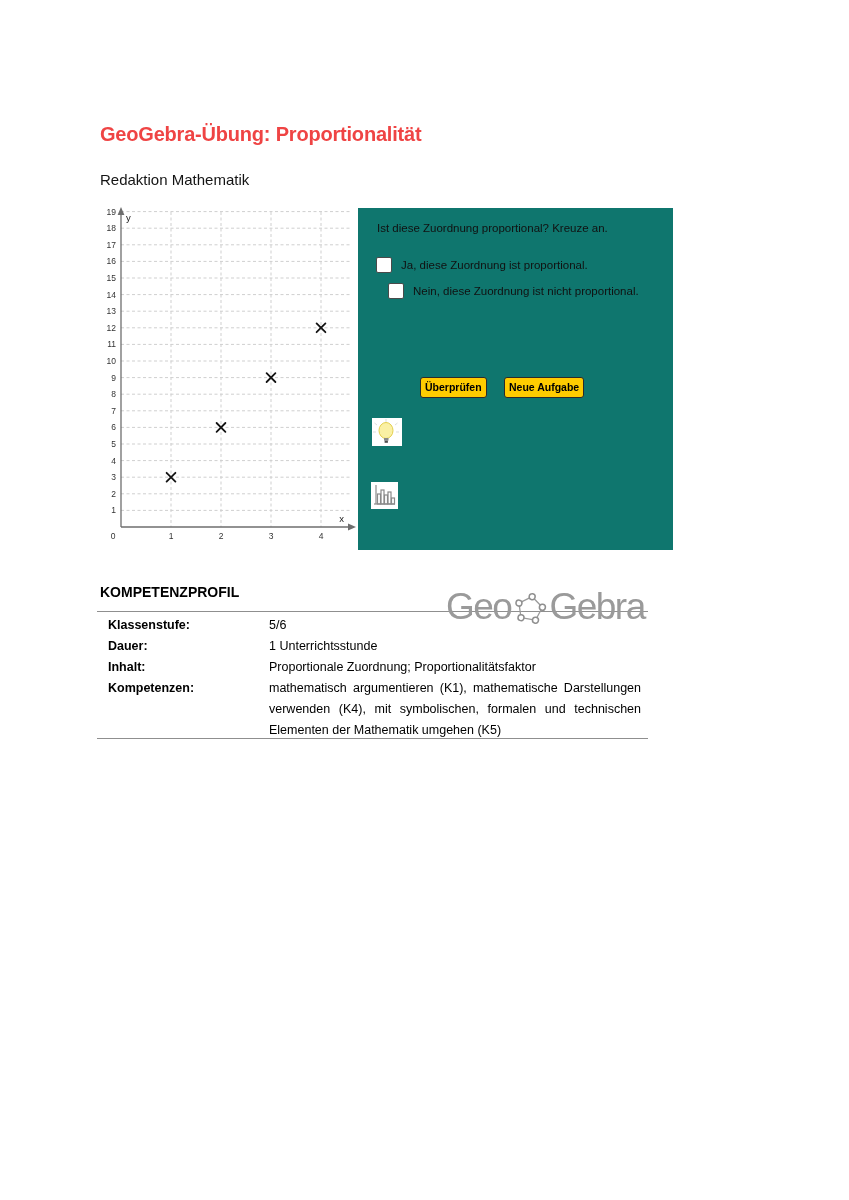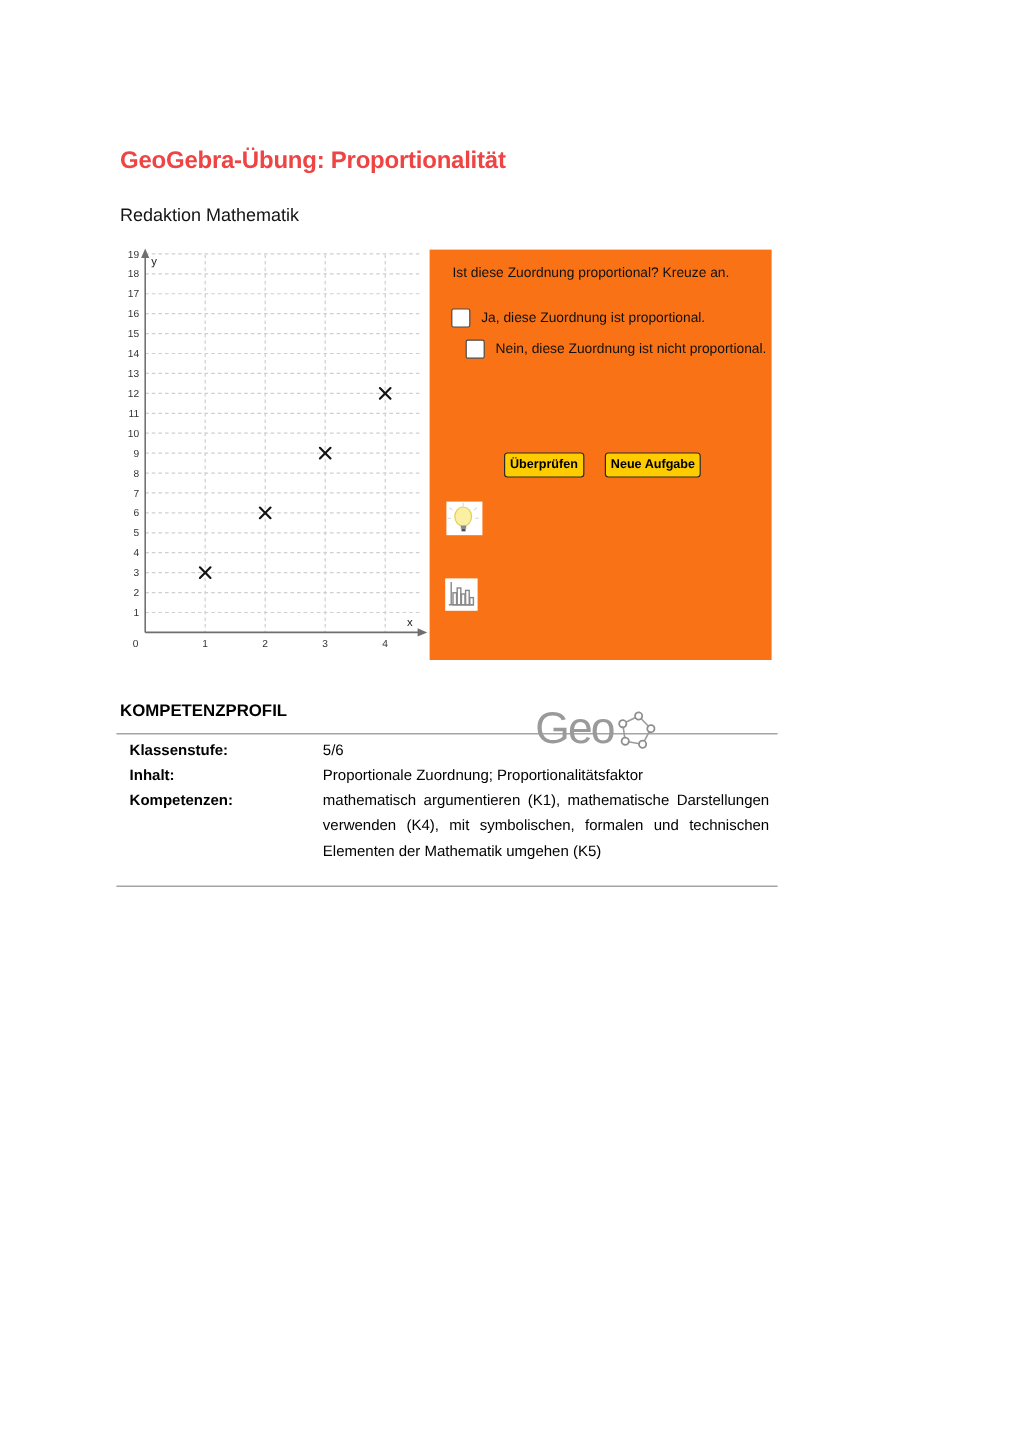--- a/index.html
+++ b/index.html
@@ -18,21 +18,21 @@
   .graph-area{position:absolute;left:0;top:0;width:258px;height:344px;background:#ffffff;}
   .graph-area svg{display:block;}
   .grid{stroke:#cfcfcf;stroke-width:1;stroke-dasharray:3,2.5;fill:none;}
   .axis{stroke:#6e6e6e;stroke-width:1.3;}
   .axisfill{fill:#6e6e6e;}
   .mark{stroke:#141414;stroke-width:1.8;stroke-linecap:round;}
   text.tick{font-size:8.5px;fill:#333;font-family:"Liberation Sans",sans-serif;}
   text.axislabel{font-size:9.5px;fill:#222;font-family:"Liberation Sans",sans-serif;}
 
   .task-panel{
-    position:absolute;left:258px;top:2px;width:285px;height:342px;background:#f97316;
+    position:absolute;left:258px;top:2px;width:285px;height:342px;background:#0f766e;padding-left:30px;
   }
   .question{position:absolute;left:19px;top:14px;font-size:11.5px;color:#111;}
   .option{position:absolute;left:18px;display:flex;align-items:center;gap:9px;}
   .option.o0{top:49px;}
   .option.o1{top:75px;margin-left:12px;}
   .checkbox{
     width:14px;height:14px;background:#ffffff;border:1px solid #4a4a4a;
     border-radius:2px;flex:0 0 auto;cursor:pointer;
   }
   .option-label{font-size:11.5px;color:#111;}
@@ -204,28 +204,33 @@
       </g>
       <g fill="#ffffff" stroke="#8f8f8f" stroke-width="1.5">
         <circle cx="18" cy="7.5" r="3"></circle>
         <circle cx="6.1" cy="16.1" r="3"></circle>
         <circle cx="10.65" cy="30.1" r="3"></circle>
         <circle cx="25.35" cy="30.1" r="3"></circle>
         <circle cx="29.9" cy="16.1" r="3"></circle>
       </g>
     </g>
   </svg>
+  <span>Gebra</span>
 </div>
 
 <div class="profile-table">
   <div class="trow">
     <div class="tlabel">Klassenstufe:</div>
     <div class="tvalue">5/6</div>
   </div>
   <div class="trow">
+    <div class="tlabel">Dauer:</div>
+    <div class="tvalue">1 Unterrichtsstunde</div>
+  </div>
+  <div class="trow">
     <div class="tlabel">Inhalt:</div>
     <div class="tvalue">Proportionale Zuordnung; Proportionalitätsfaktor</div>
   </div>
   <div class="trow">
     <div class="tlabel">Kompetenzen:</div>
     <div class="tvalue">mathematisch argumentieren (K1), mathematische Darstellungen verwenden (K4), mit symbolischen, formalen und technischen Elementen der Mathematik umgehen (K5)</div>
   </div>
 </div>
 
 </body></html>

